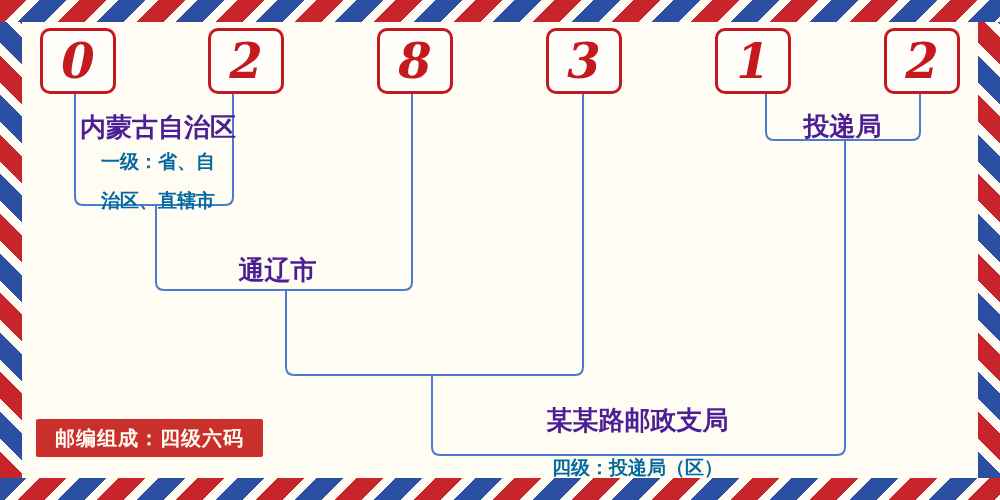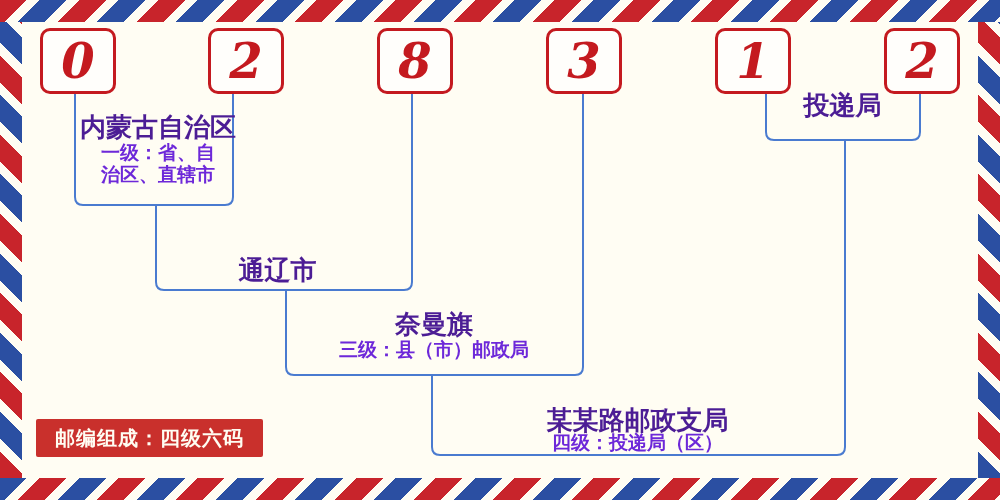--- a/index.html
+++ b/index.html
@@ -45,30 +45,30 @@
   .d1{left:40px;} .d2{left:208px;} .d3{left:377px;}
   .d4{left:546px;} .d5{left:715px;} .d6{left:884px;}
 
   
   .label-group{position:absolute;text-align:center;z-index:3;}
   .label-title{
     font-size:26px;font-weight:bold;color:#4c1d95;
     line-height:24px;
   }
   .label-desc{
-    font-size:19px;font-weight:bold;color:#6d28d9;
-    line-height:22px;margin-top:3px;
+    font-size:19px;font-weight:bold;color:#0369a1;
+    line-height:39px;margin-top:3px;
   }
   #lg1{left:78px;top:115px;width:160px;}
   #lg1 .label-desc{width:126px;margin-left:auto;margin-right:auto;}
   #lg2{left:160px;top:226px;width:235px;margin-top:32px;}
   #lg3{left:290px;top:312px;width:288px;}
   #lg4{left:440px;top:408px;width:395px;}
-  #lg4 .label-desc{margin-top:0;text-align:center;}
-  #lg5{left:770px;top:93px;width:145px;}
+  #lg4 .label-desc{margin-top:16px;text-align:center;}
+  #lg5{left:770px;top:116px;width:145px;font-family:Liberation Mono, monospace;}
 
   
   .footer-badge{
     position:absolute;left:36px;top:419px;height:38px;
     background:#c9302c;border-radius:2px;
     display:inline-flex;align-items:center;
     padding:0 19px;z-index:3;
   }
   .footer-badge span{
     color:#fffdf3;font-size:20px;font-weight:bold;letter-spacing:1px;
@@ -115,24 +115,20 @@
 
   <div class="label-group" id="lg1">
     <div class="label-title">内蒙古自治区</div>
     <div class="label-desc">一级：省、自治区、直辖市</div>
   </div>
 
   <div class="label-group" id="lg2">
     <div class="label-title">通辽市</div>
   </div>
 
-  <div class="label-group" id="lg3">
-    <div class="label-title">奈曼旗</div>
-    <div class="label-desc">三级：县（市）邮政局</div>
-  </div>
 
   <div class="label-group" id="lg5">
     <div class="label-title">投递局</div>
   </div>
 
   <div class="label-group" id="lg4">
     <div class="label-title">某某路邮政支局</div>
     <div class="label-desc">四级：投递局（区）</div>
   </div>
 

